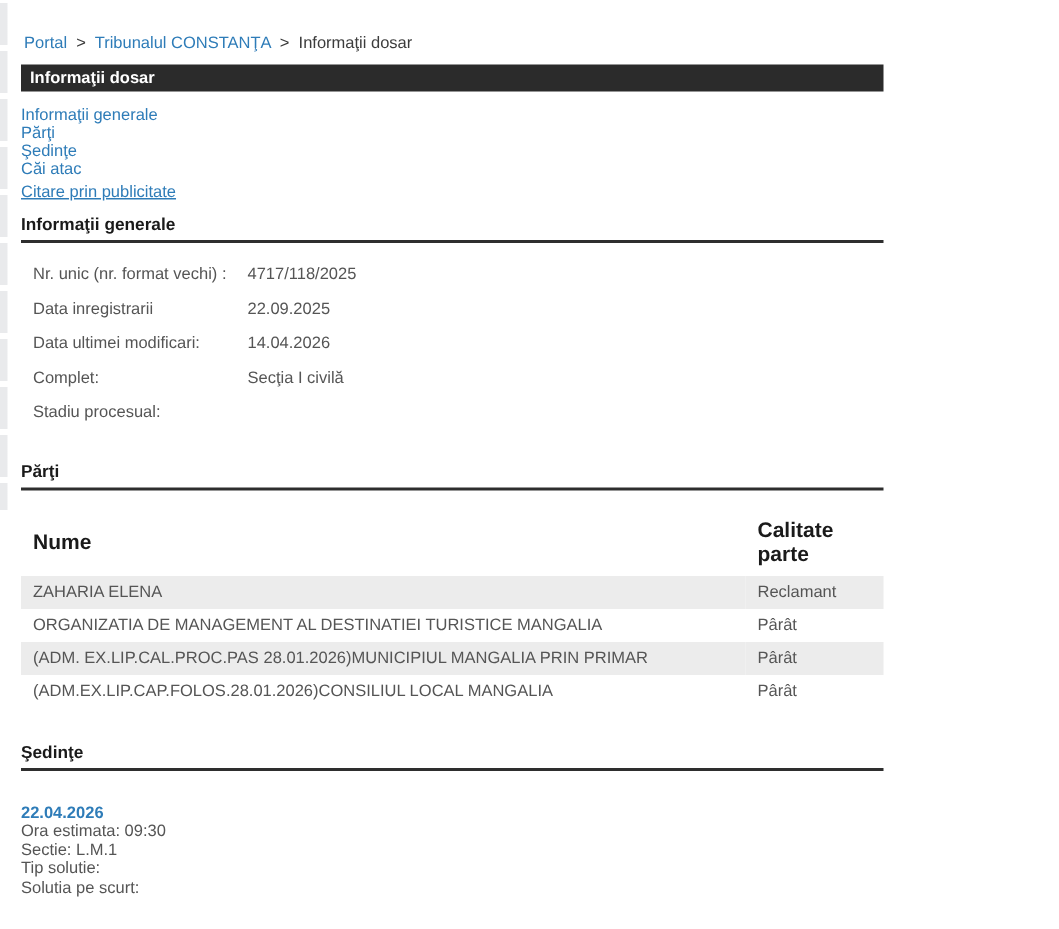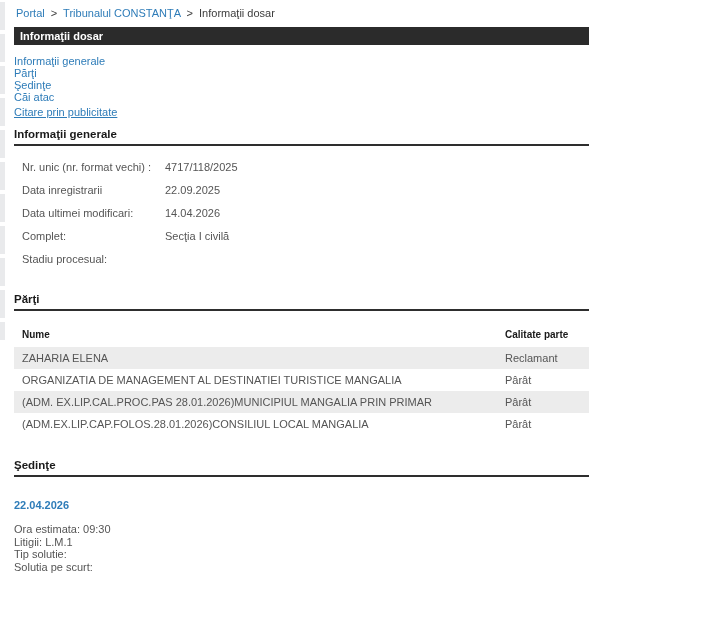--- a/index.html
+++ b/index.html
@@ -20,21 +20,21 @@
     width: 5px; height: 338px;
     background: repeating-linear-gradient(
       to bottom,
       #e9eaec 0px, #e9eaec 28px,
       #ffffff 28px, #ffffff 32px
     );
   }
 
   .content {
     position: absolute;
-    left: 14px; top: 0;
+    left: 14px; top: 16px;
     width: 575px;
   }
 
   .breadcrumb {
     margin-top: 7px;
     padding-left: 2px;
     line-height: 13px;
     color: #3c3c3c;
     white-space: nowrap;
   }
@@ -81,36 +81,36 @@
   table.parti-table {
     margin-top: 10px;
     width: 100%;
     border-collapse: collapse;
   }
   table.parti-table th {
     text-align: left;
     font-weight: bold;
     color: #1a1a1a;
     padding: 8px 0 7px 8px;
-    font-size: 10px;
+    font-size: 14px;
   }
   table.parti-table th.col-calitate { width: 92px; }
   table.parti-table td {
     padding: 0 0 0 8px;
     height: 22px;
     color: #555555;
   }
   table.parti-table tbody tr.striped { background: #ececec; }
 
   .session-date {
     display: inline-block;
     margin-top: 22px;
     font-weight: bold;
   }
-  .session-details { margin-top: 12px; }
+  .session-details { }
   .session-details .detail-line { line-height: 12.5px; }
 </style>
 </head>
 <body>
 
 <div class="left-strip"></div>
 
 <div class="content">
 
   <div class="breadcrumb">
@@ -185,19 +185,19 @@
       </tr>
     </tbody>
   </table>
 
   <div class="section-heading heading-sedinte">Şedinţe</div>
 
   <a class="session-date">22.04.2026</a>
 
   <div class="session-details">
     <div class="detail-line">Ora estimata: 09:30</div>
-    <div class="detail-line">Litigii: L.M.1</div>
+    <div class="detail-line">Sectie: L.M.1</div>
     <div class="detail-line">Tip solutie:</div>
     <div class="detail-line">Solutia pe scurt:</div>
 
   </div>
 
 </div>
 
 </body></html>

